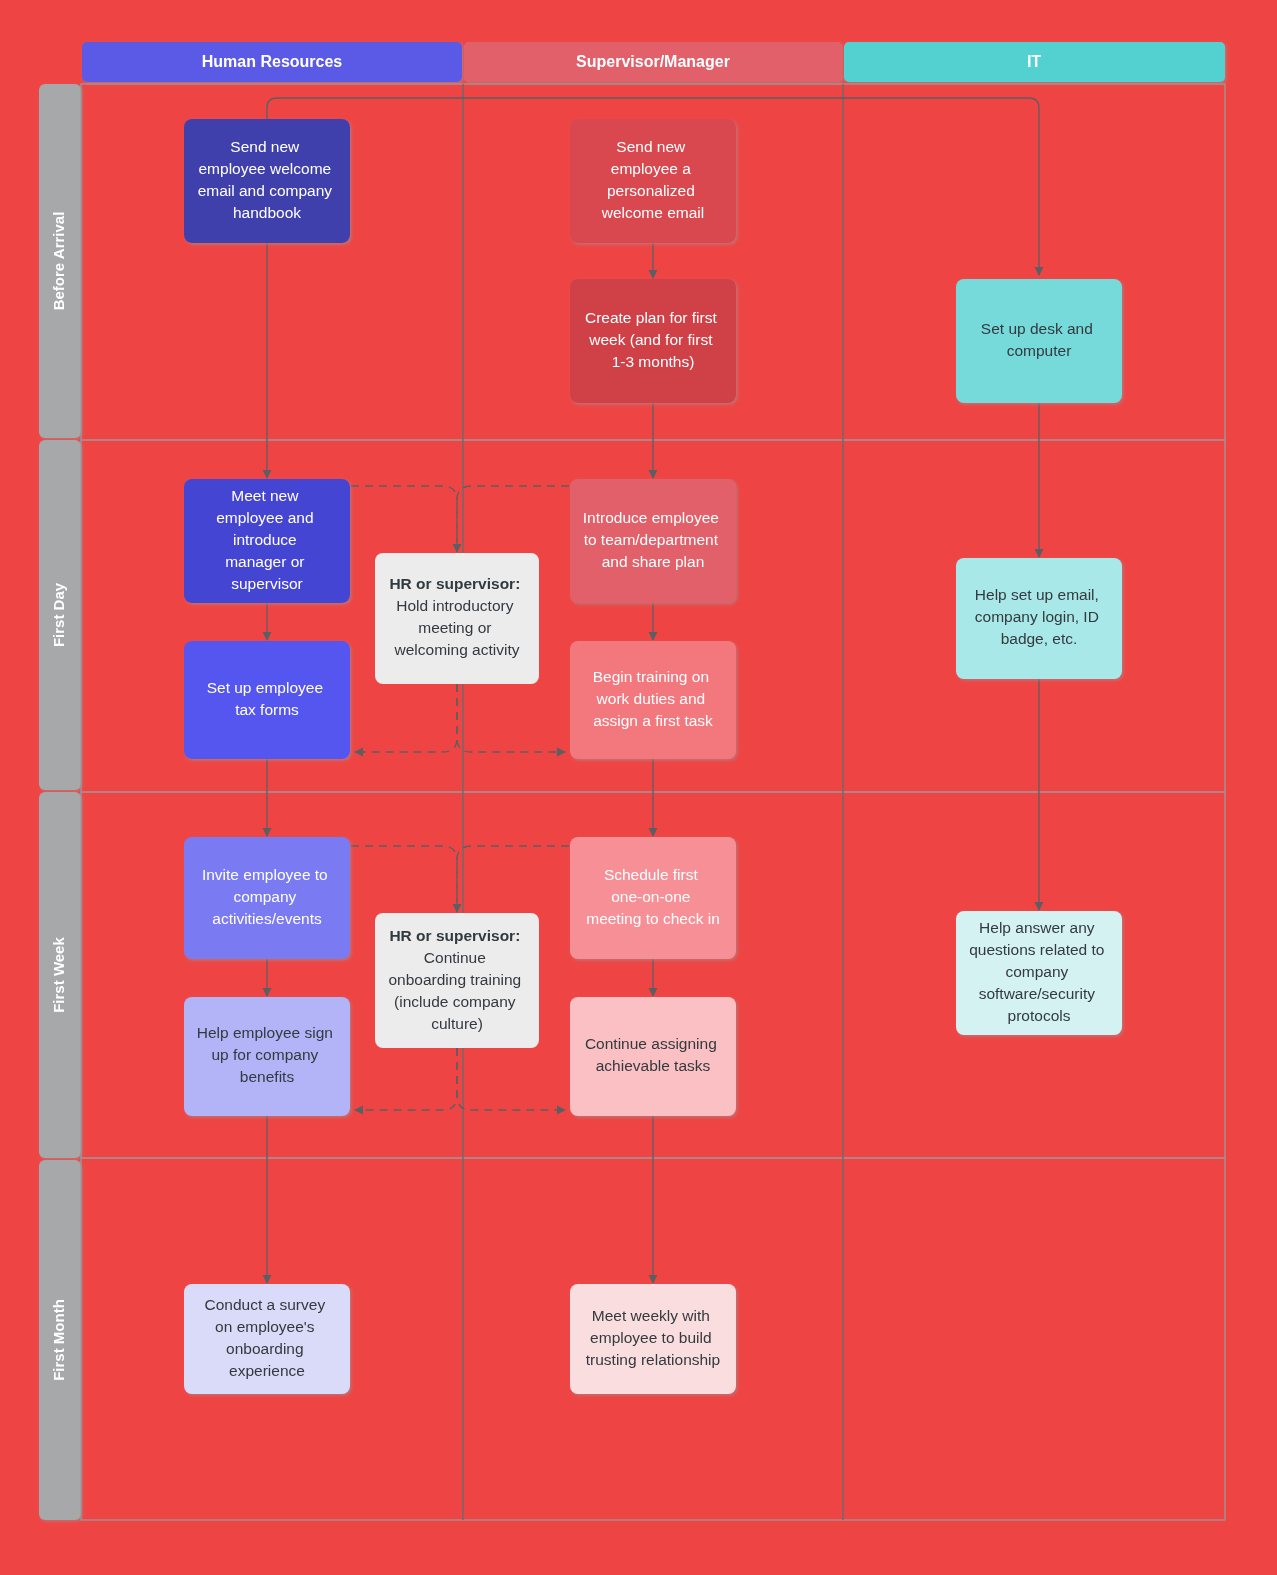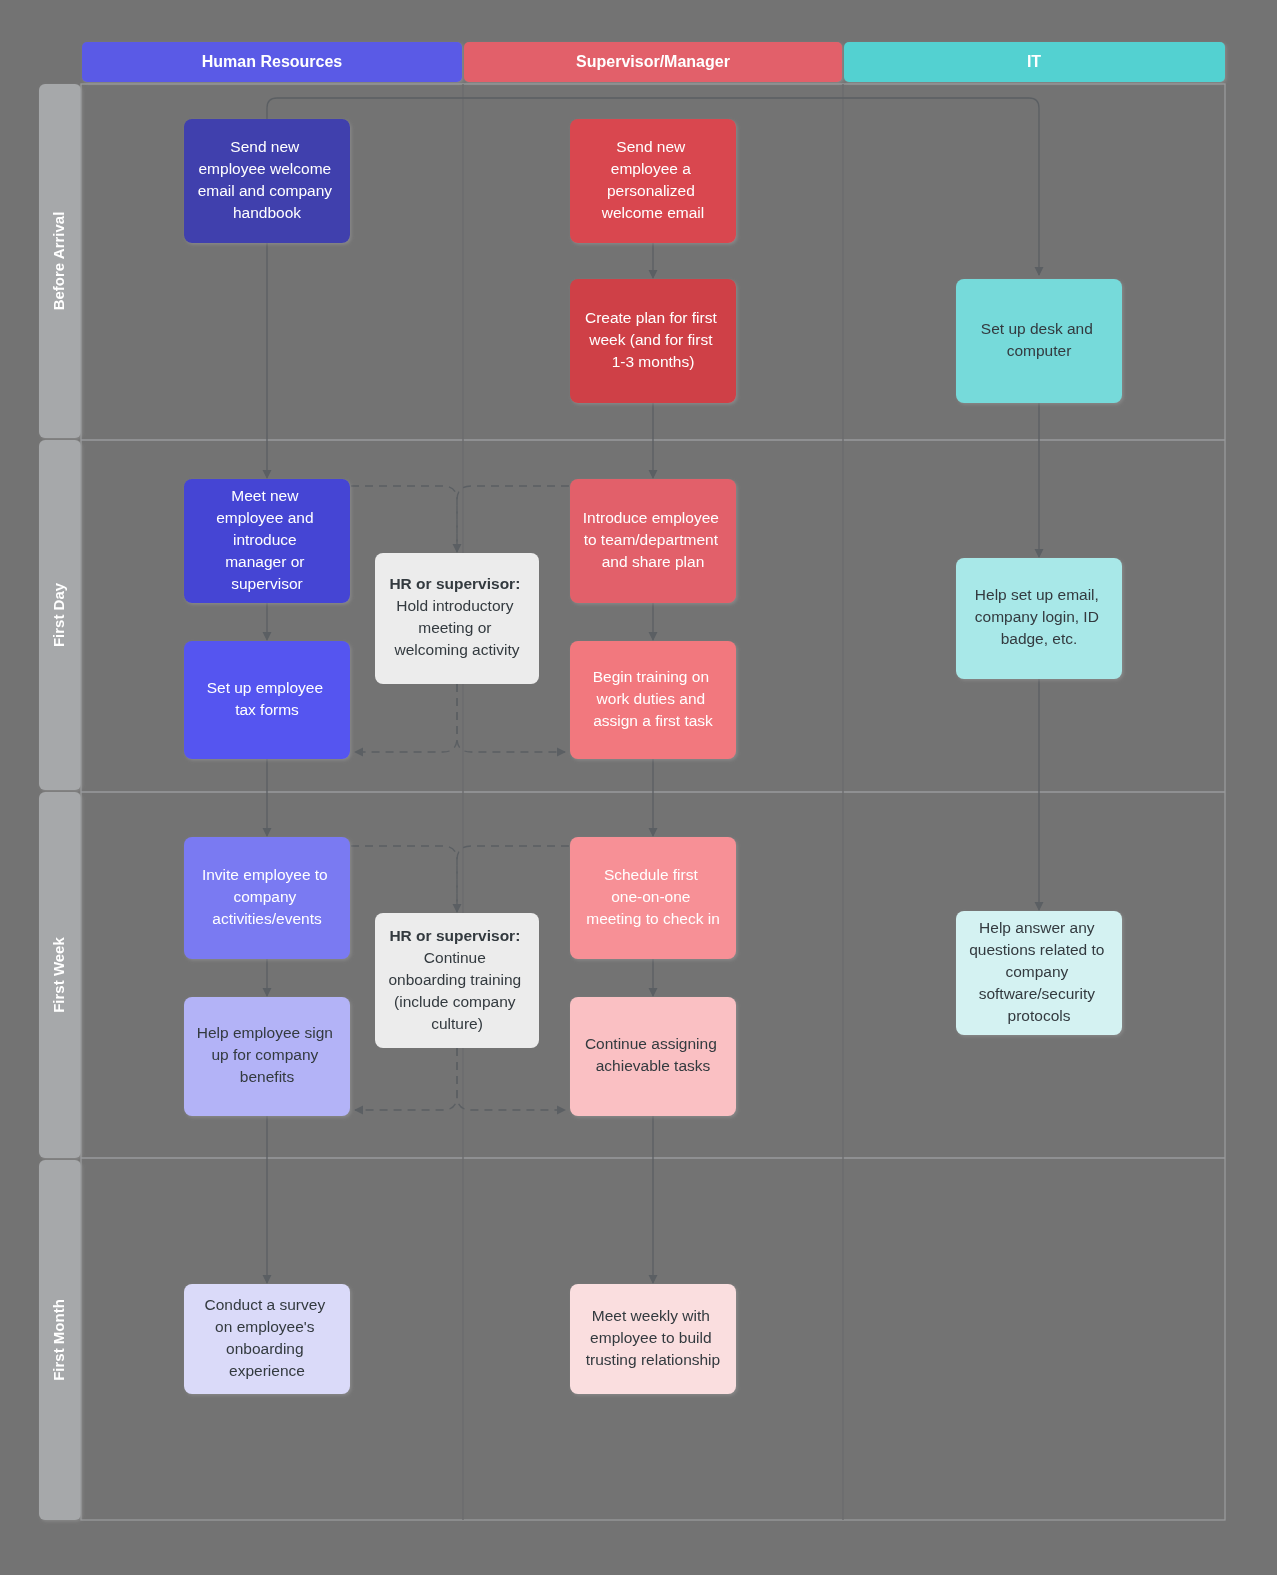--- a/index.html
+++ b/index.html
@@ -1,17 +1,17 @@
 <!DOCTYPE html>
 <html><head>
 <meta charset="utf-8">
 <style>
   html,body{margin:0;padding:0;background:#ffffff;}
   body{font-family:"Liberation Sans","DejaVu Sans",sans-serif;}
-  #stage{position:relative;width:1277px;height:1575px;overflow:hidden;background:#737373;}
+  #stage{position:relative;width:1277px;height:1575px;overflow:hidden;background:#ef4444;}
   svg{position:absolute;top:0;left:0;width:1277px;height:1575px;}
   .lane-header-text{font-size:16px;font-weight:bold;fill:#ffffff;text-anchor:middle;dominant-baseline:middle;}
   .phase-label-text{font-size:15px;font-weight:bold;fill:#ffffff;text-anchor:middle;dominant-baseline:middle;}
   .node-text{font-size:15.5px;text-anchor:middle;dominant-baseline:middle;}
   .node-text.light{fill:#ffffff;}
   .node-text.dark{fill:#333a3f;}
   .note-text{font-size:15.5px;fill:#333a3f;text-anchor:middle;dominant-baseline:middle;}
   .note-text .b{font-weight:bold;}
   .grid{fill:none;stroke:#999a9c;stroke-width:1.3;}
   .lane-div{stroke:#6b6c6e;stroke-width:1.4;}

